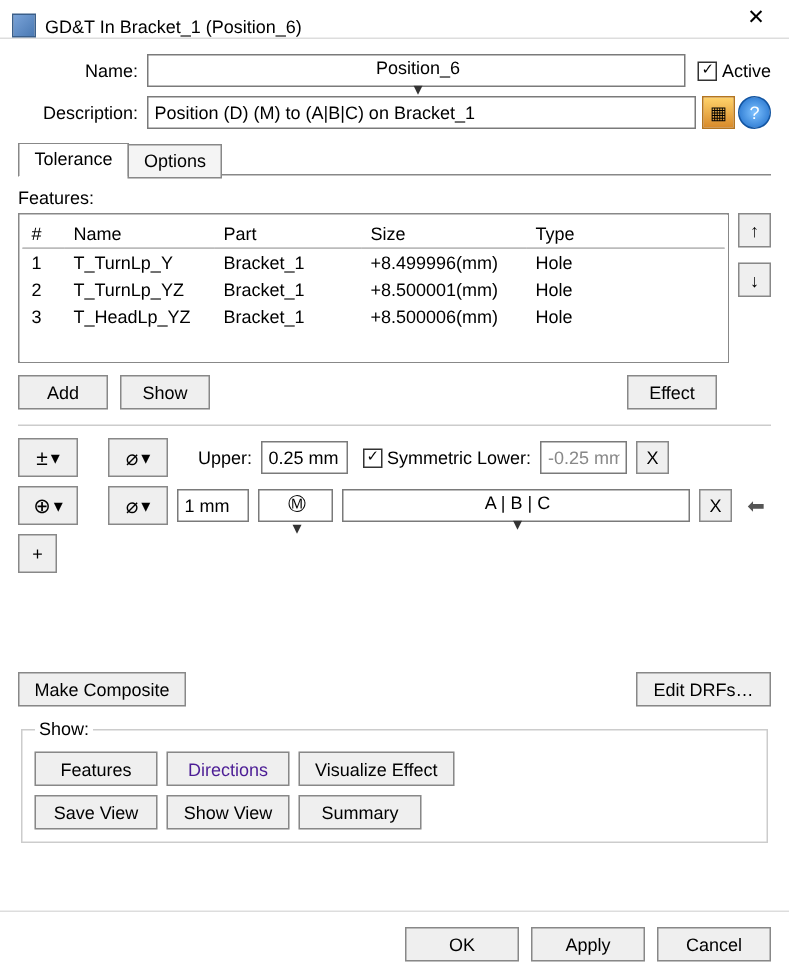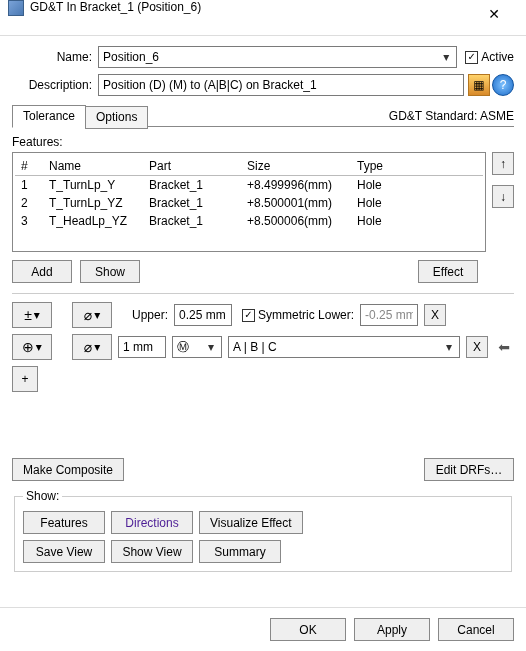--- a/index.html
+++ b/index.html
@@ -7,26 +7,26 @@
     margin: 0;
     font-family: "Segoe UI", Tahoma, Arial, sans-serif;
     font-size: 12px;
     background: #fff;
     color: #000;
     width: 526px;
     height: 651px;
     overflow: hidden;
   }
   .titlebar {
-    height: 36px;
+    height: 26px;
     background: #fff;
     border-bottom: 1px solid #ddd;
     display: flex;
-    align-items: flex-start;
-    padding: 0 10px 0 8px;
+    align-items: flex-end;
+    padding: 0 0 0 8px;
   }
   .titlebar .app-icon {
     width: 16px; height:16px;
     background: linear-gradient(135deg,#7aa3d8,#4a79b3);
     border:1px solid #3a5f8a;
     margin-right:6px;
   }
   .titlebar .title { flex:1; }
   .titlebar .close {
     width:44px; height:28px;
@@ -40,20 +40,21 @@
   input[type=text], .combo {
     border:1px solid #7a7a7a;
     height:22px;
     padding:2px 4px;
     font: inherit;
     background:#fff;
   }
   .combo {
     display:flex; align-items:center; justify-content:space-between;
     padding:1px 2px 1px 4px;
+    flex-direction:column;
   }
   .combo .arrow {
     width:16px; text-align:center; color:#333;
   }
   .checkbox {
     display:flex; align-items:center; gap:3px;
   }
   .checkbox .box {
     width:13px; height:13px; border:1px solid #333; display:flex;
     align-items:center; justify-content:center; font-size:10px; line-height:1;
@@ -151,21 +152,20 @@
     <input type="text" style="flex: 1 1 0%;" value="Position (D) (M) to (A|B|C) on Bracket_1">
     <div class="icons-right">
       <div class="iconbtn" style="background:linear-gradient(#ffd36b,#d88a2a);border-color:#b37520">▦</div>
       <div class="iconbtn" style="background:radial-gradient(#7fc2ff,#1969c7);border-color:#1254a0;color:#fff;border-radius:50%">?</div>
     </div>
   </div>
 
   <div class="tabs">
     <div class="tab">Tolerance</div>
     <div class="tab inactive">Options</div>
-    <div class="tab-right-label">GD&amp;T Standard: ASME</div>
   </div>
   <div class="tabline"></div>
 
   <div style="margin-top:8px">
     <div>Features:</div>
     <div style="display:flex; align-items:flex-start; margin-top:3px;">
       <div class="feature-box" style="flex:1">
         <table class="features">
           <thead>
             <tr>

